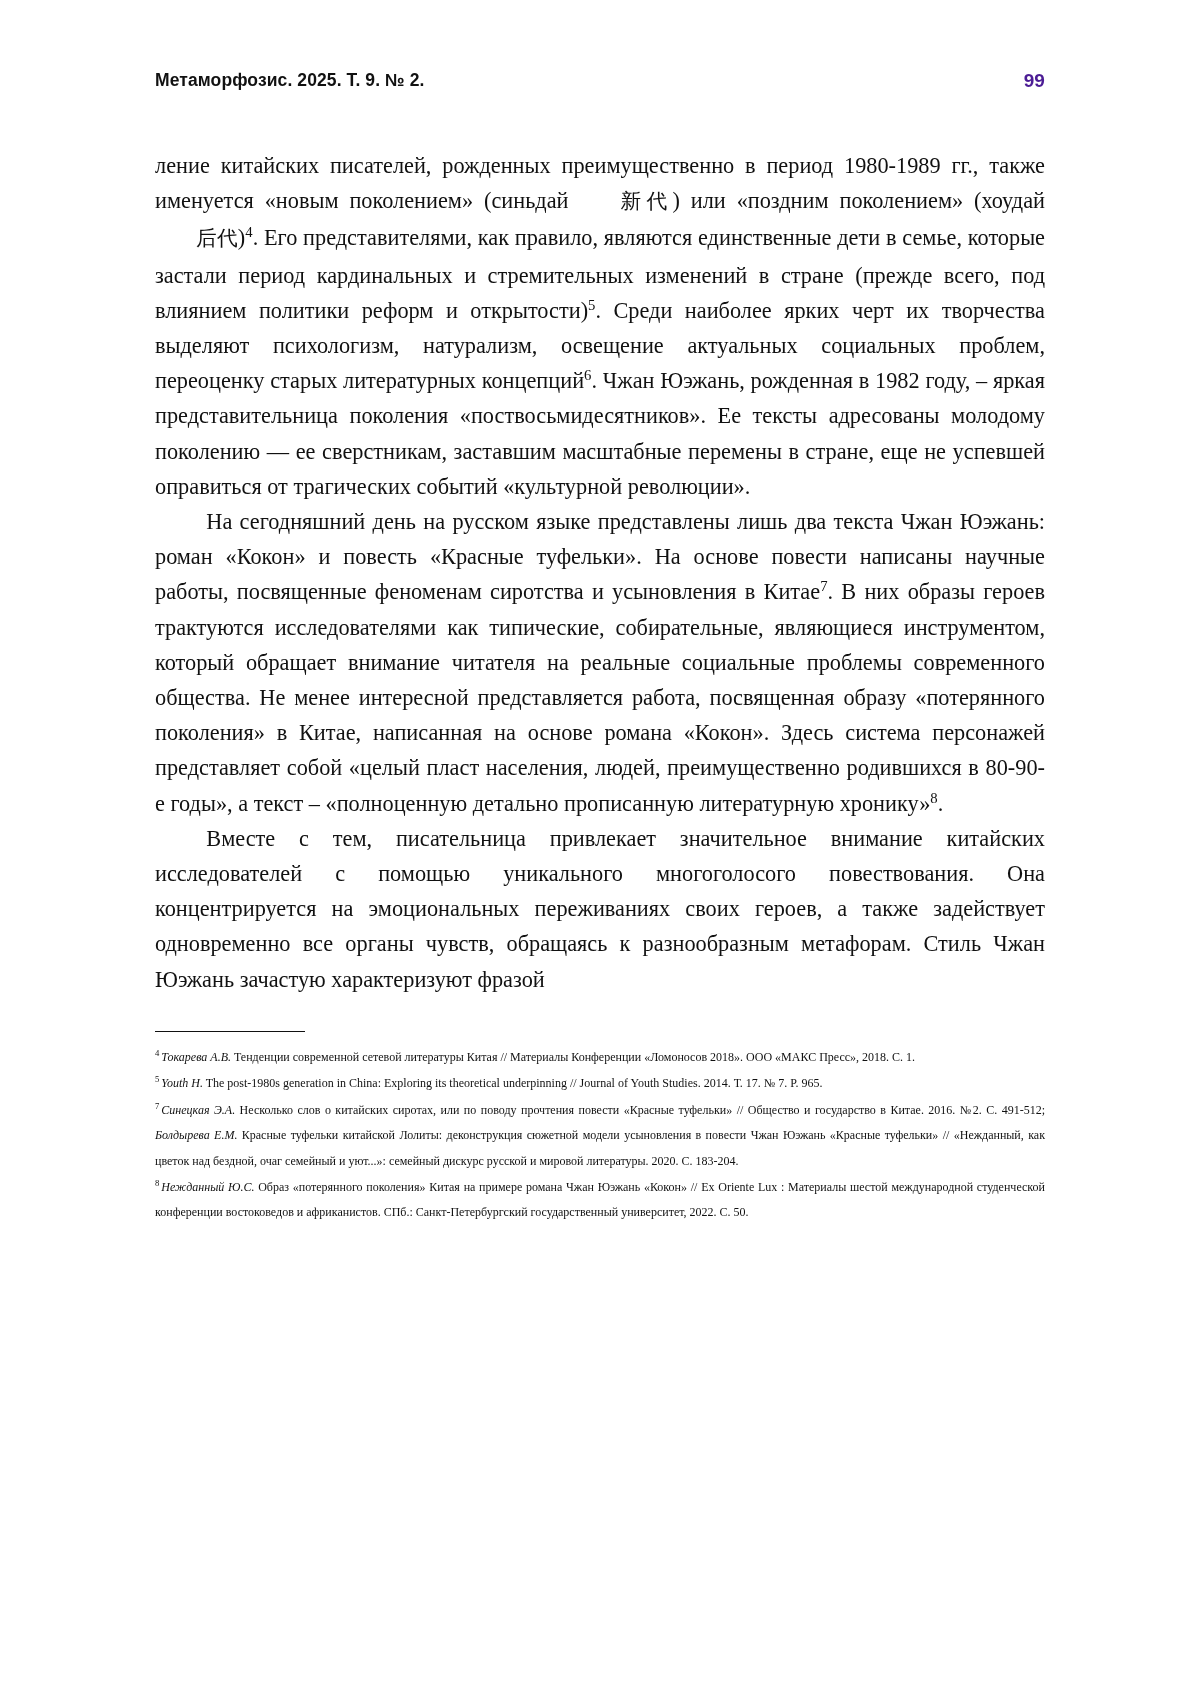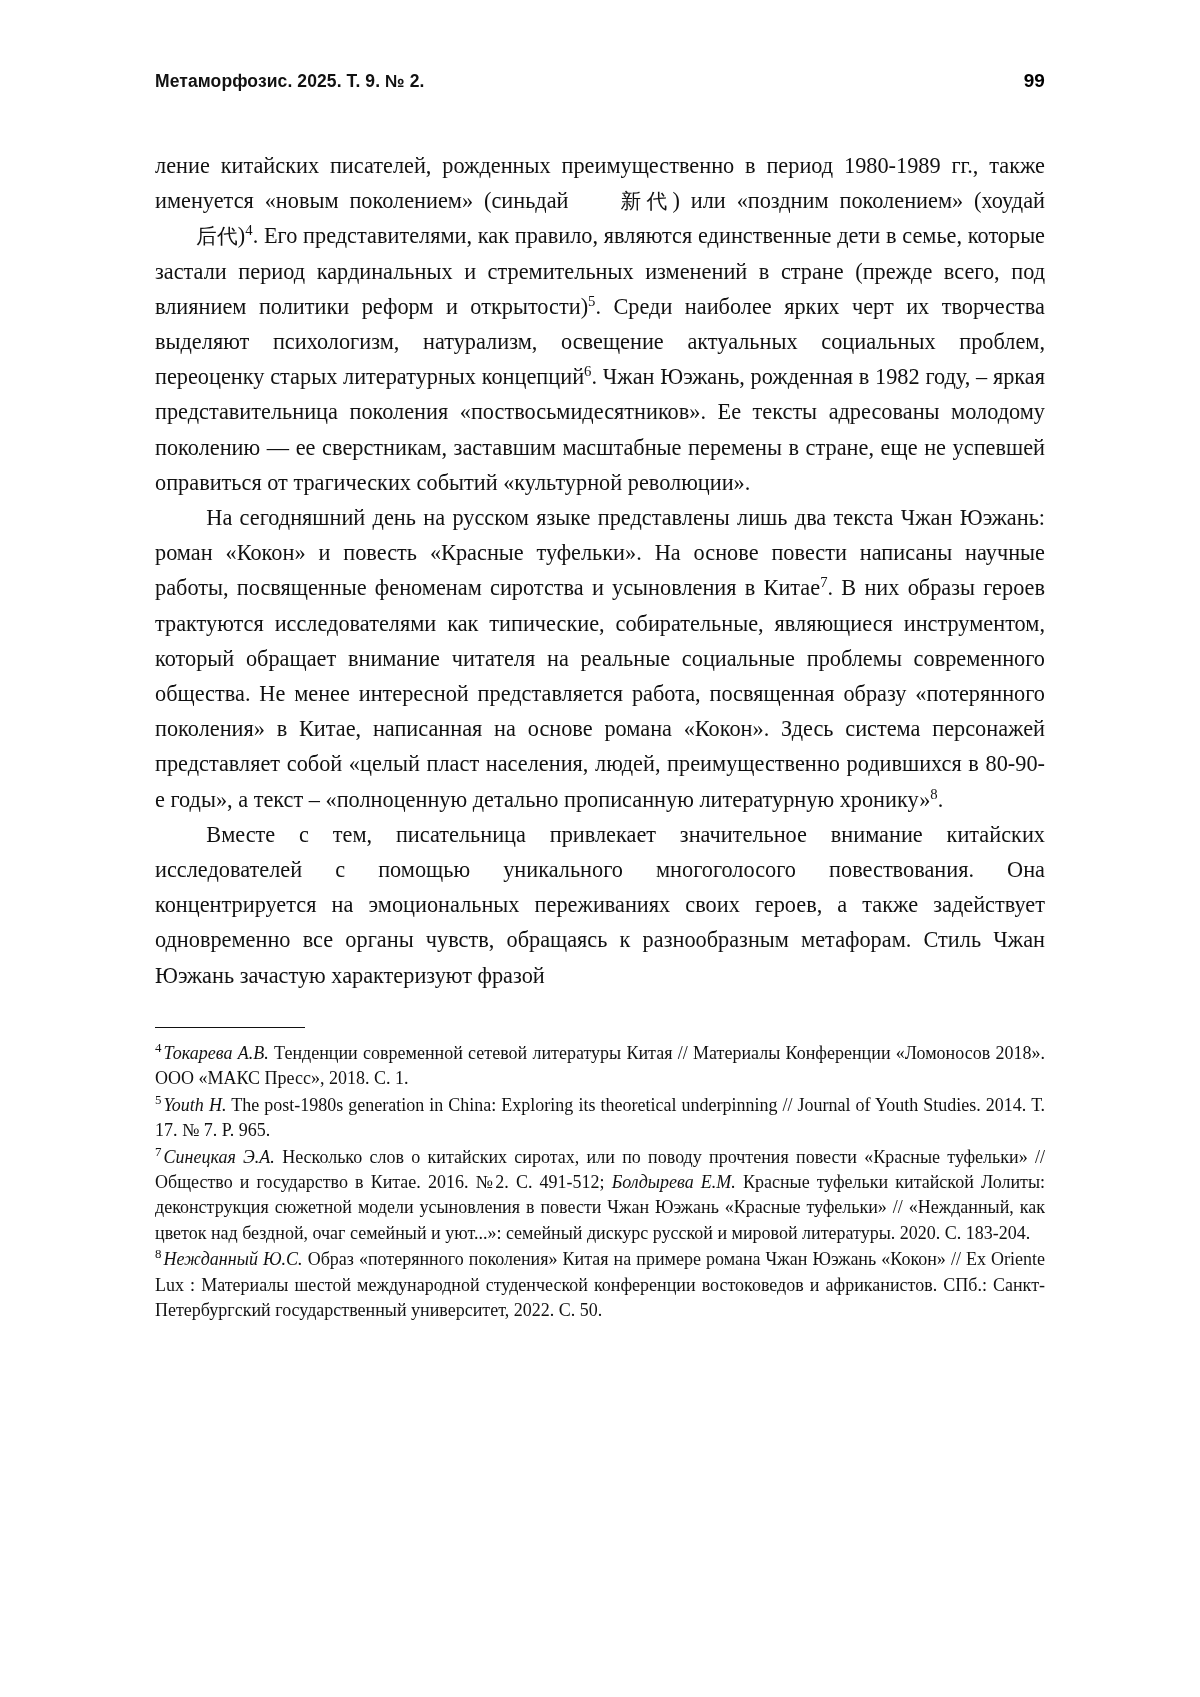--- a/index.html
+++ b/index.html
@@ -25,32 +25,32 @@
   }
   .content {
     position: absolute;
     left: 155px;
     top: 70px;
     width: 890px;
   }
   .running-head {
     display: flex;
     justify-content: space-between;
-    align-items: center;
+    align-items: flex-start;
     font-family: "Liberation Sans", sans-serif;
     font-weight: bold;
     font-size: 17.5px;
     letter-spacing: 0.1px;
     margin-bottom: 0;
   }
   .running-head .journal {
     color: #111;
   }
   .running-head .pageno {
-    color: #000000;
+    color: #4c1d95;
     font-size: 19px;
   }
 
   .body-text {
     margin-top: 56px;
     font-size: 22.3px;
     line-height: 35.2px;
     text-align: justify;
     text-justify: inter-word;
     hyphens: manual;
@@ -60,31 +60,31 @@
     text-indent: 0;
   }
   .body-text p.indent {
     text-indent: 2.3em;
   }
   sup {
     font-size: 0.66em;
     vertical-align: super;
     line-height: 0;
   }
-  .cjk { font-family: Liberation Sans, sans-serif; font-size: 0.93em; margin-left: 41px; }
+  .cjk { font-family: Liberation Mono, monospace; font-size: 0.93em; margin-left: 41px; }
 
   .footnote-rule {
     margin-top: 34px;
     width: 150px;
     height: 1px;
     background: #111;
   }
   .footnotes {
     margin-top: 13px;
-    font-size: 18px;
+    font-size: 12px;
     line-height: 25.4px;
     text-align: justify;
   }
   .footnotes p {
     margin: 0 0 1px 0;
   }
   .footnotes .fn-num {
     font-size: 0.72em;
     vertical-align: super;
     line-height: 0;

